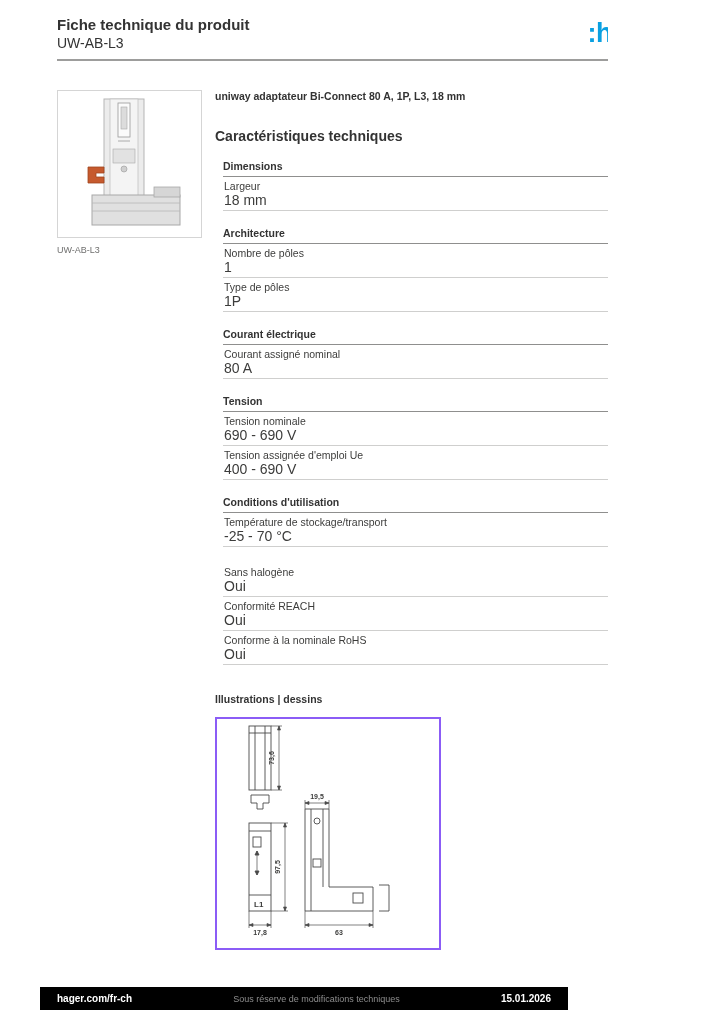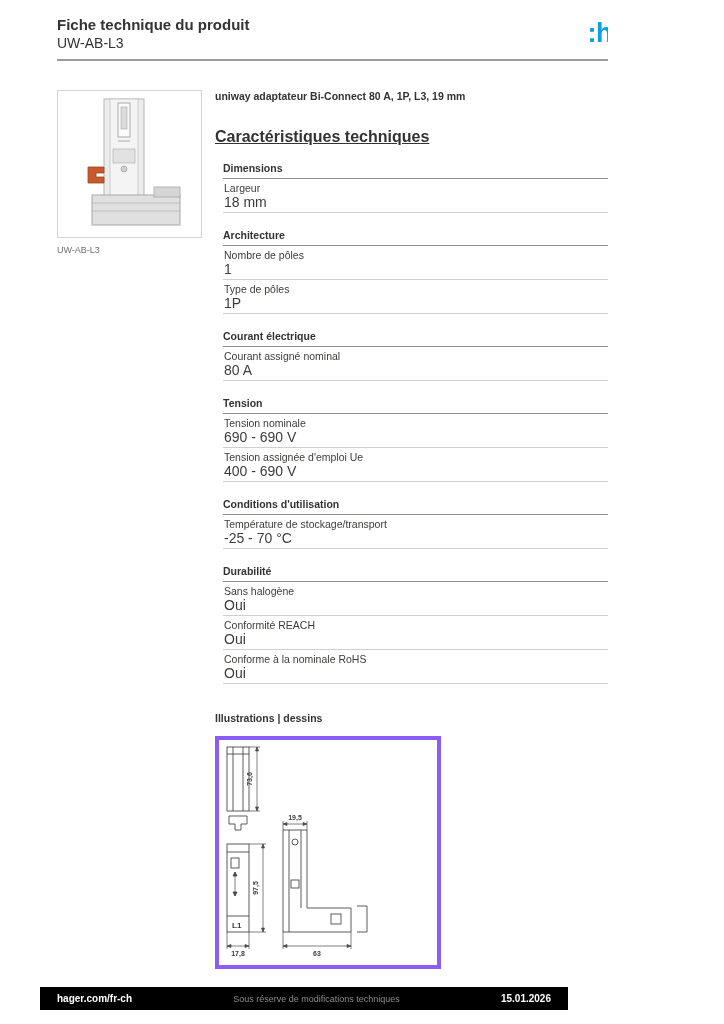--- a/index.html
+++ b/index.html
@@ -14,30 +14,30 @@
   .logo { position:absolute; right:0; top:2px; font-size:27px; font-weight:bold; color:#0aa0e1; letter-spacing:-0.5px; }
 
   
   .left-col { position:absolute; left:57px; top:90px; width:145px; }
   .product-image-box { width:145px; height:148px; border:1px solid #d5d5d5; background:#fff; }
   .image-caption { margin-top:7px; font-size:9px; color:#6f6f6e; }
 
   
   .right-col { position:absolute; left:215px; top:90px; width:452px; }
   .product-name { font-size:10.5px; font-weight:bold; color:#333; }
-  .specs-heading { font-size:16px; font-weight:bold; color:#333; margin-top:26px;text-decoration:underline; }
+  .specs-heading { font-size:14px; font-weight:bold; color:#333; margin-top:26px; }
 
   .spec-section { margin-top:16px;margin-left:8px; }
   .spec-title { font-size:10.5px; font-weight:bold; color:#333; padding-bottom:4px; border-bottom:1px solid #8f8f8e; }
   .spec-row { display:flex; justify-content:space-between; align-items:baseline; padding:3px 1px 2px 1px; border-bottom:1px solid #cfcfce;flex-direction:column; }
   .spec-label { font-size:10.5px; color:#3c3c3b; }
   .spec-value { font-size:14px; color:#3c3c3b; text-align:right; }
 
   .illustrations-heading { font-size:10.5px; font-weight:bold; color:#333; margin-top:28px; }
-  .drawing-box { margin-top:12px; width:226px; height:233px; border:4px solid #8b5cf6; background:#fff; }
+  .drawing-box { margin-top:12px; width:226px; height:233px; border:2px solid #8b5cf6; background:#fff;padding-left:24px; }
 
   
   .footer { position:absolute; left:40px; right:40px; bottom:14px; height:23px; background:#000;
             display:flex; align-items:center; justify-content:space-between; padding:10px 17px; }
   .footer-left { font-size:10px; font-weight:bold; color:#fff; text-decoration:none; }
   .footer-center { font-size:9px; color:#8d8d8d; }
   .footer-right { font-size:10px; font-weight:bold; color:#fff; }
 
   svg { display:block; }
   .dim-text { font-size:7px; fill:#3c3c3b; font-family:"Liberation Sans", sans-serif; font-weight:bold; }
@@ -73,21 +73,21 @@
         <rect x="34" y="104" width="88" height="30" fill="#e0e0e0" stroke="#a8a8a8" stroke-width="1"></rect>
         <line x1="34" y1="112" x2="122" y2="112" stroke="#b8b8b8" stroke-width="0.8"></line>
         <line x1="34" y1="120" x2="122" y2="120" stroke="#b8b8b8" stroke-width="0.8"></line>
         <rect x="96" y="96" width="26" height="10" fill="#d6d6d6" stroke="#a8a8a8" stroke-width="0.8"></rect>
       </svg>
     </div>
     <div class="image-caption">UW-AB-L3</div>
   </div>
 
   <div class="right-col">
-    <div class="product-name">uniway adaptateur Bi-Connect 80 A, 1P, L3, 19 mm</div>
+    <div class="product-name">uniway adaptateur Bi-Connect 80 A, 1P, L3, 18 mm</div>
     <div class="specs-heading">Caractéristiques techniques</div>
 
     <div class="spec-section">
       <div class="spec-title">Dimensions</div>
       <div class="spec-row">
         <span class="spec-label">Largeur</span>
         <span class="spec-value">18 mm</span>
       </div>
     </div>
 
@@ -125,21 +125,20 @@
 
     <div class="spec-section">
       <div class="spec-title">Conditions d'utilisation</div>
       <div class="spec-row">
         <span class="spec-label">Température de stockage/transport</span>
         <span class="spec-value">-25 - 70 °C</span>
       </div>
     </div>
 
     <div class="spec-section">
-      <div class="spec-title">Durabilité</div>
       <div class="spec-row">
         <span class="spec-label">Sans halogène</span>
         <span class="spec-value">Oui</span>
       </div>
       <div class="spec-row">
         <span class="spec-label">Conformité REACH</span>
         <span class="spec-value">Oui</span>
       </div>
       <div class="spec-row">
         <span class="spec-label">Conforme à la nominale RoHS</span>

